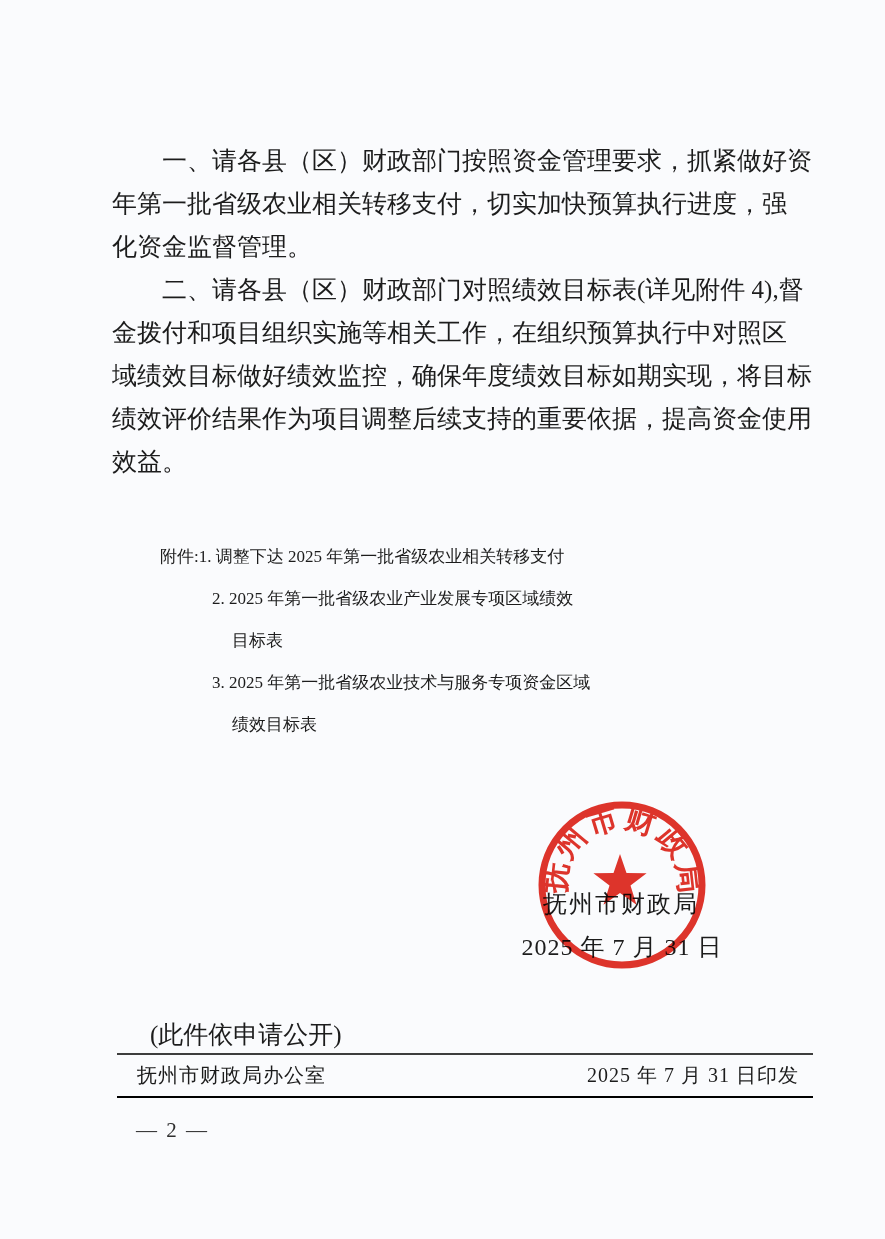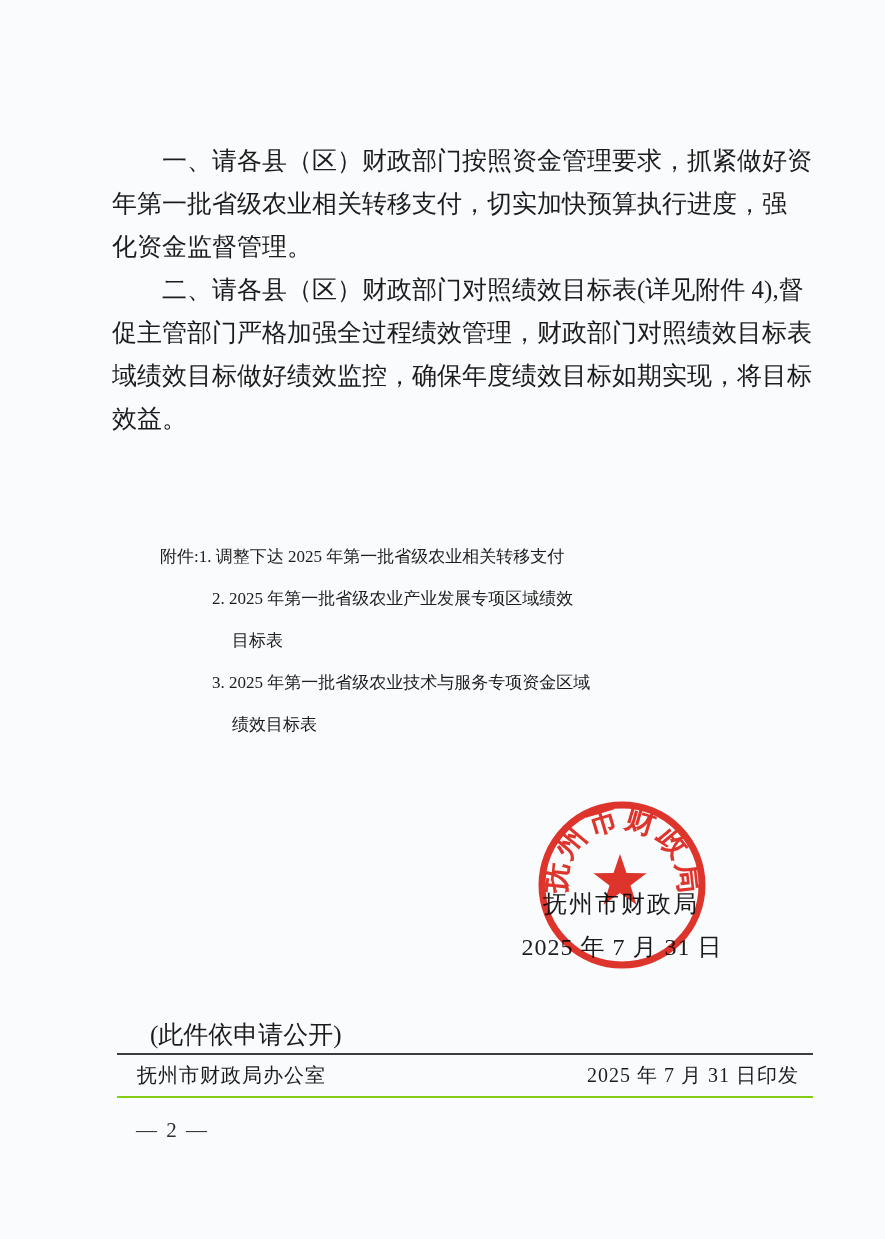--- a/index.html
+++ b/index.html
@@ -35,21 +35,21 @@
   .seal{
     position:absolute;left:534px;top:797px;width:176px;height:176px;
     mix-blend-mode:multiply;opacity:0.92;
   }
   .disclosure{
     position:absolute;left:150px;top:974px;
     font-size:25px;white-space:nowrap;margin-top:44px;
   }
   .footer-bar{
     position:absolute;left:117px;top:1053px;width:662px;height:41px;
-    border-top:2px solid #3d3d3d;border-bottom:2px solid #84cc16;
+    border-top:2px solid #3d3d3d;border-bottom:2px solid #000000;
     display:flex;align-items:center;justify-content:space-between;
     padding:0 14px 0 20px;box-sizing:content-box;
     font-size:20px;
   }
   .footer-office{white-space:nowrap;letter-spacing:1px;}
   .footer-date{white-space:nowrap;letter-spacing:1px;}
   .page-number{
     position:absolute;left:136px;top:1118px;
     font-size:21px;color:#2e2e2e;white-space:nowrap;letter-spacing:2px;
   }
@@ -57,22 +57,23 @@
 </head>
 <body>
 
 <div class="page">
 
   <div class="body-text">
     <div class="line indent">一、请各县（区）财政部门按照资金管理要求，抓紧做好资</div>
     <div class="line">年第一批省级农业相关转移支付，切实加快预算执行进度，强</div>
     <div class="line">化资金监督管理。</div>
     <div class="line indent">二、请各县（区）财政部门对照绩效目标表(详见附件 4),督</div>
-    <div class="line">促主管部门严格加强全过程绩效管理，财政部门对照绩效目标表</div>
+    <div class="line">金拨付和项目组织实施等相关工作，在组织预算执行中对照区</div>
     <div class="line">域绩效目标做好绩效监控，确保年度绩效目标如期实现，将目标</div>
+    <div class="line">绩效评价结果作为项目调整后续支持的重要依据，提高资金使用</div>
     <div class="line">效益。</div>
   </div>
 
   <div class="attachments">
     <div class="line">附件:1. 调整下达 2025 年第一批省级农业相关转移支付</div>
     <div class="line att-num">2. 2025 年第一批省级农业产业发展专项区域绩效</div>
     <div class="line att-cont">目标表</div>
     <div class="line att-num">3. 2025 年第一批省级农业技术与服务专项资金区域</div>
     <div class="line att-cont">绩效目标表</div>
   </div>

